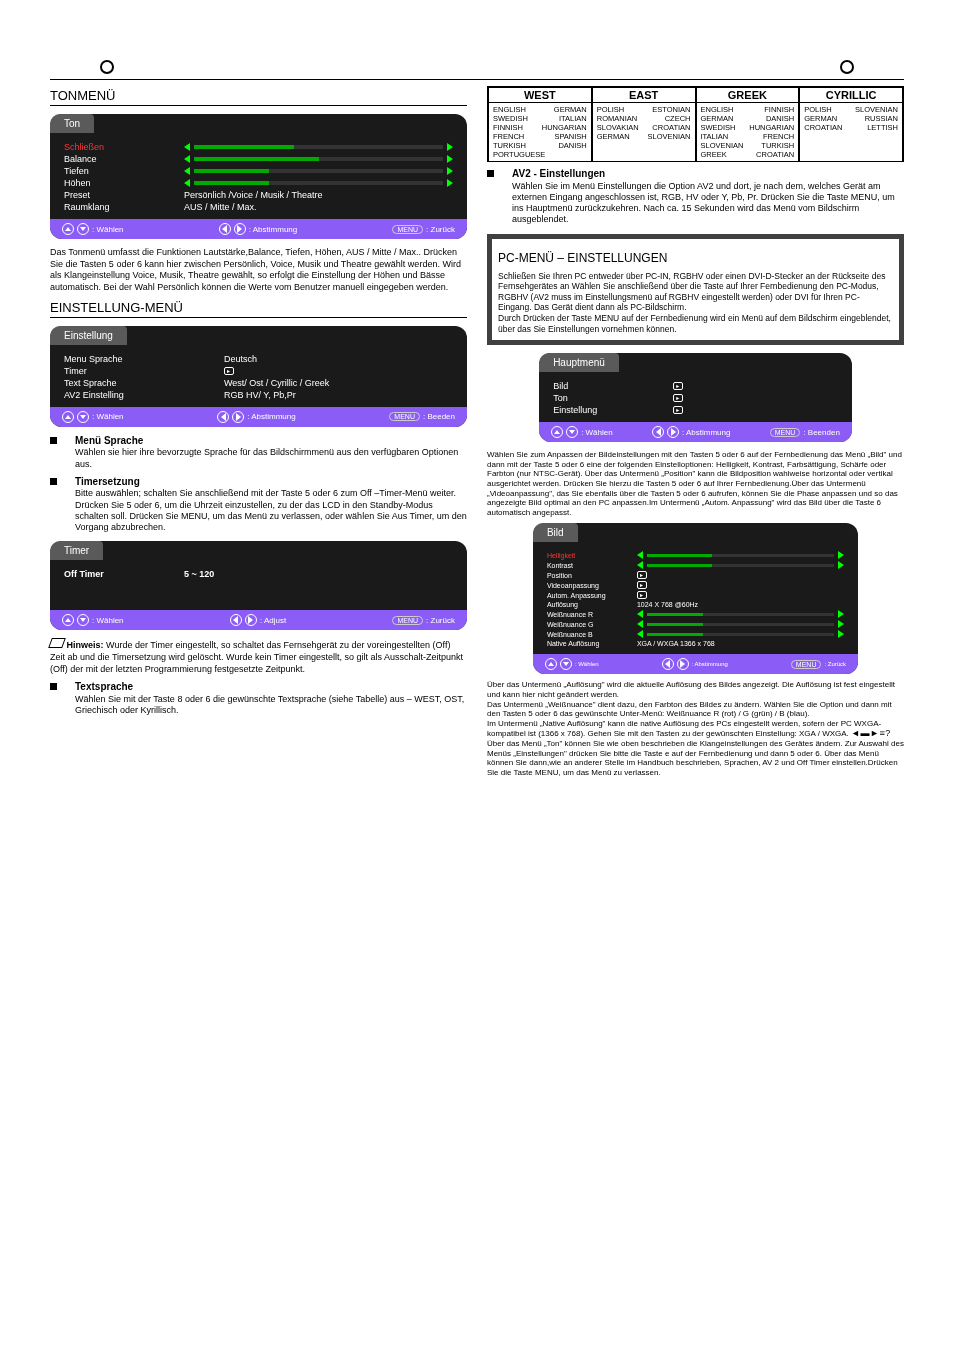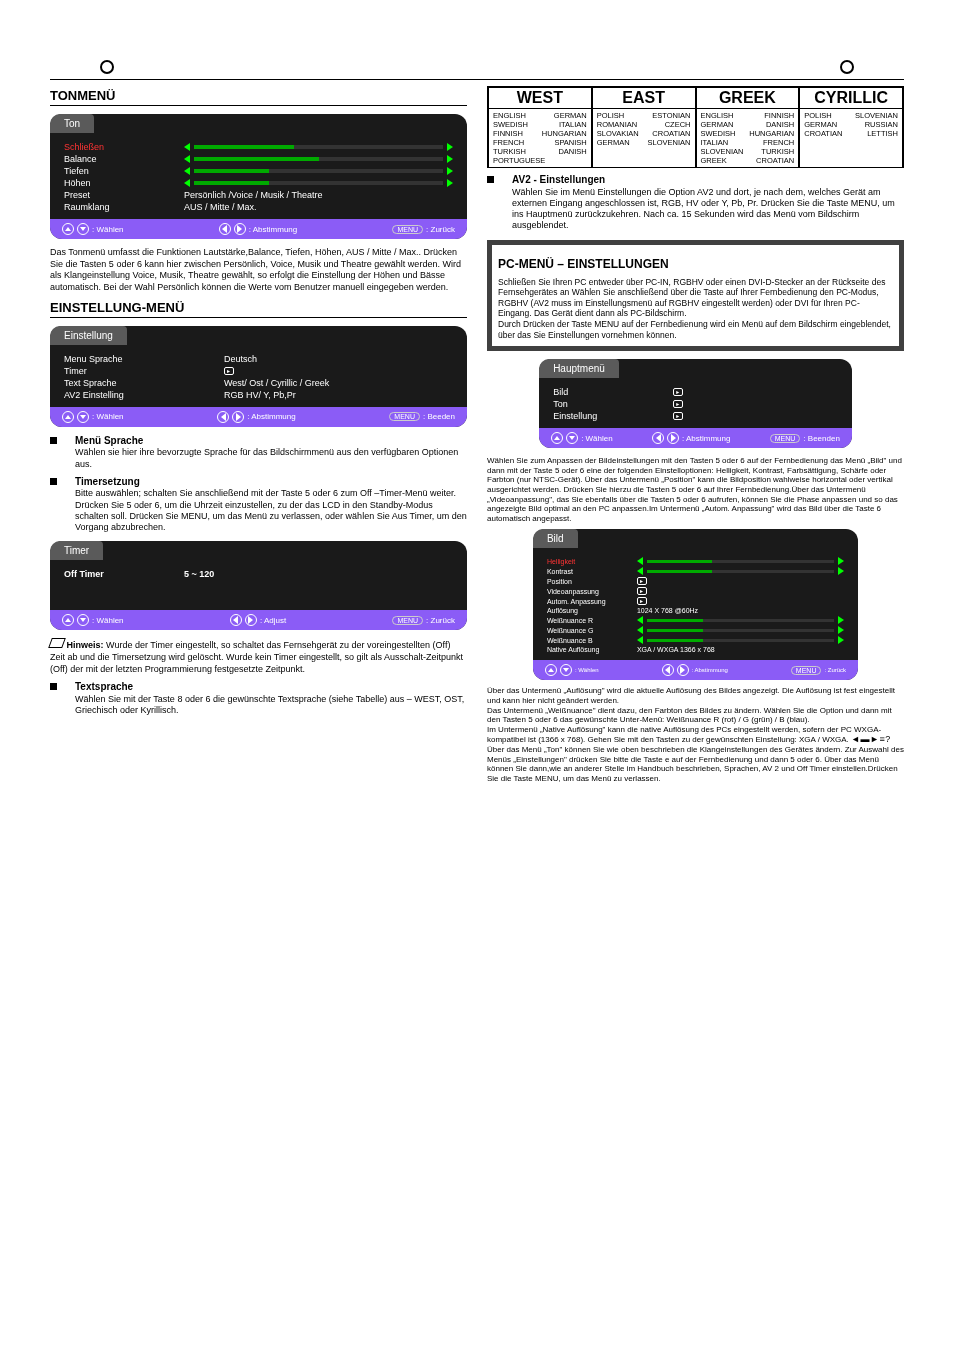--- a/index.html
+++ b/index.html
@@ -4,21 +4,21 @@
 <style>
   * { box-sizing: border-box; margin: 0; padding: 0; }
   body { font-family: Arial, sans-serif; font-size: 10px; background: #fff; color: #000; width: 954px; }
   .page { position: relative; padding: 60px 50px 40px; }
   .topbar { border-bottom: 1px solid #000; height: 20px; margin-bottom: 2px; }
   .circle { width: 14px; height: 14px; border: 2px solid #000; border-radius: 50%; display: inline-block; }
   .circle-left { margin-left: 50px; }
   .circle-right { float: right; margin-right: 50px; }
   .columns { display: flex; gap: 20px; }
   .col { flex: 1; }
-  h2.section { font-size: 13px; font-weight: bold; border-bottom: 1px solid #000; margin: 6px 0 4px; padding-bottom: 2px; }
+  h2.section { font-size: 13px; font-weight: normal; border-bottom: 1px solid #000; margin: 6px 0 4px; padding-bottom: 2px; }
   p.body { font-size: 9px; line-height: 1.3; margin: 4px 0; }
   p.small { font-size: 8px; line-height: 1.2; }
   .bullet-row { display: flex; align-items: flex-start; gap: 18px; margin: 6px 0; }
   .sq { width: 7px; height: 7px; background: #000; flex-shrink: 0; margin-top: 2px; }
   .bullet-row p { font-size: 9px; line-height: 1.25; }
   .bullet-row .hdr { font-size: 10px; font-weight: bold; }
 
   
   .osd { background: #1a1a1a; color: #fff; border-radius: 12px; padding: 0; margin: 8px 0; font-size: 9px; }
   .osd-inner { padding: 8px 14px 6px; }
@@ -38,21 +38,21 @@
   .arrow-ico.r { transform: rotate(180deg); }
   .circ-btn { width:12px;height:12px;border:1px solid #fff;border-radius:50%;display:inline-flex;align-items:center;justify-content:center; }
   .tiny-chev { width:0;height:0;border-left:3px solid transparent;border-right:3px solid transparent;border-bottom:4px solid #fff; }
   .tiny-chev.down { transform: rotate(180deg); }
   .sub-icon { display:inline-block; width:10px; height:8px; border:1px solid #fff; border-radius:2px; position:relative; }
   .sub-icon::after { content:'▸'; position:absolute; font-size:6px; left:2px; top:-1px; color:#fff; }
 
   
   .lang-wrap { border:1px solid #000; margin-top:4px; }
   .lang-head { display:flex; }
-  .lang-head div { flex:1; border:1px solid #000; text-align:center; font-weight:bold; font-size:16px; padding:1px 0; }
+  .lang-head div { flex:1; border:1px solid #000; text-align:center; font-weight:bold; font-size:11px; padding:1px 0; }
   .lang-body { display:flex; }
   .lang-col { flex:1; border-left:1px solid #000; border-right:1px solid #000; padding:2px 4px; font-size:7.5px; }
   .lang-pair { display:flex; justify-content:space-between; }
 
   .pcbox { border:5px solid #404040; padding:6px; margin:8px 0; }
   .pcbox p { font-size:8.5px; line-height:1.25; }
 
   .note-ico { display:inline-block; width:14px; height:10px; border:1px solid #000; transform: skewX(-20deg); }
 
   .pg { text-align:center; font-size:12px; margin-top:20px; }

